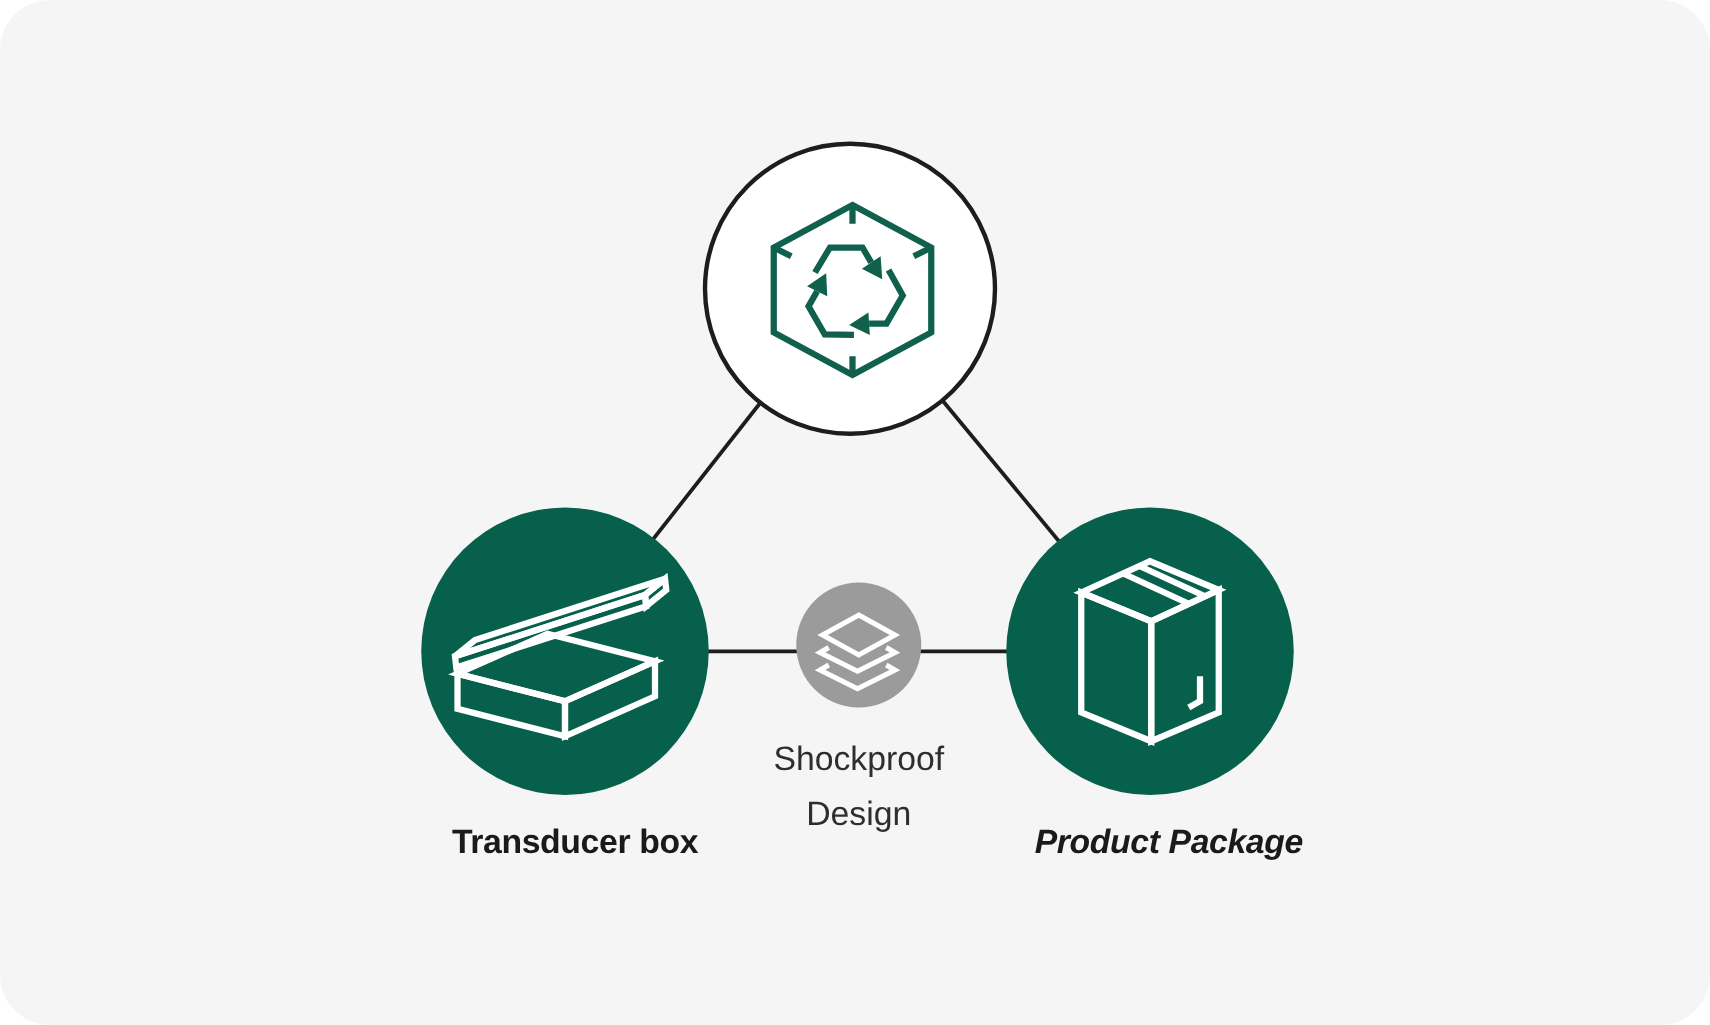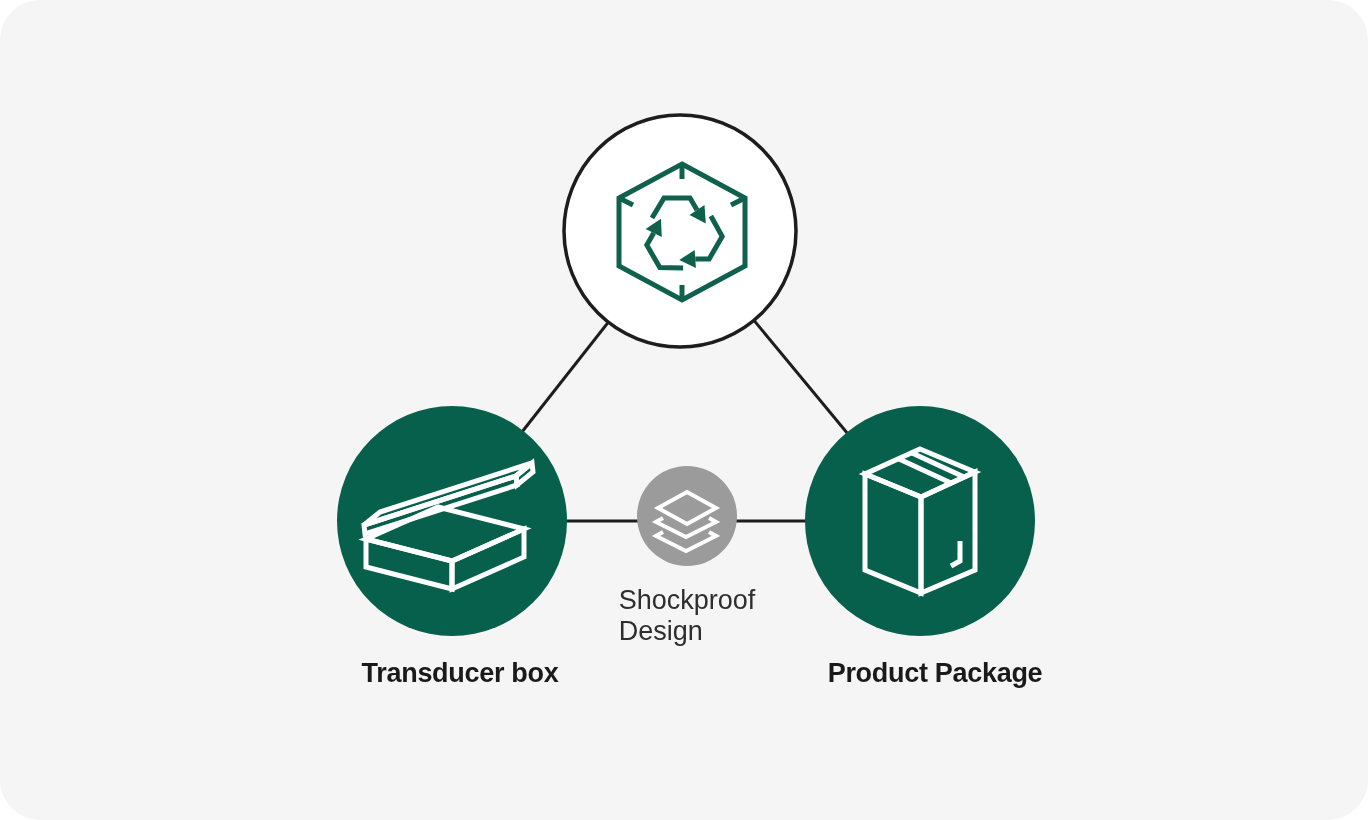--- a/index.html
+++ b/index.html
@@ -22,27 +22,27 @@
   .stroke-white-thin{stroke:var(--c-white,#fff);fill:none;stroke-width:4;stroke-linejoin:miter;}
   .node-label{
     position:absolute;top:658px;
     transform:translateX(-50%);
     font-size:27px;font-weight:bold;
     letter-spacing:-0.3px;
     color:var(--c-label,#1a1a1a);
     white-space:nowrap;
   }
   .node-label.transducer{left:460px;}
-  .node-label.product{left:935px;}
+  .node-label.product{left:935px;font-style:italic;}
   .sub-label{
     position:absolute;top:585px;left:687px;
     transform:translateX(-50%);
-    font-size:27px;font-weight:400;line-height:31px;
+    font-size:27px;font-weight:400;line-height:44px;
     color:var(--c-sublabel,#2e2e2e);
-    text-align:left;white-space:pre-line;
+    text-align:center;white-space:pre-line;
   }
 </style>
 </head>
 <body>
 
 <div class="card">
 
   <svg class="diagram-svg" width="1368" height="820" viewBox="0 0 1368 820">
 
     <g>

